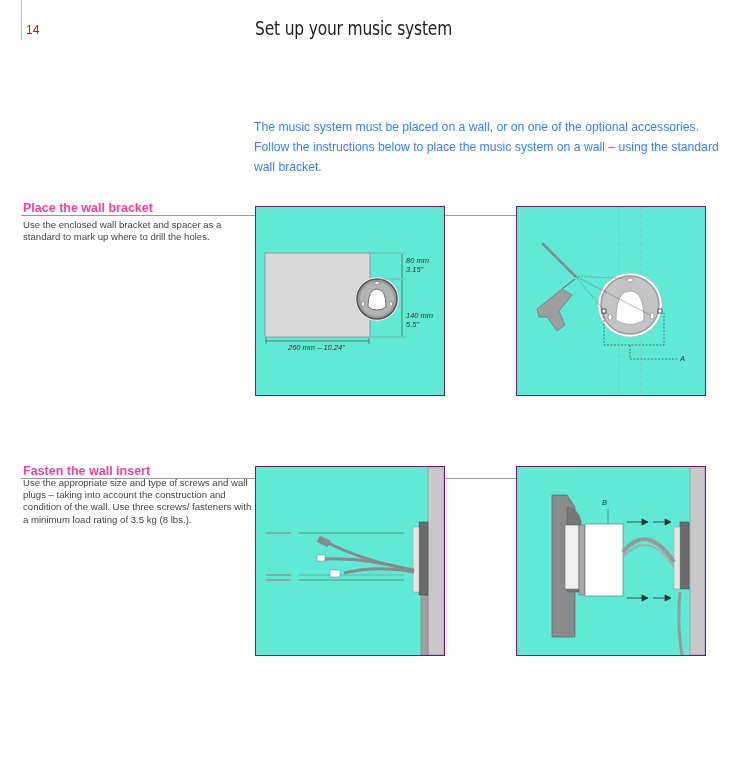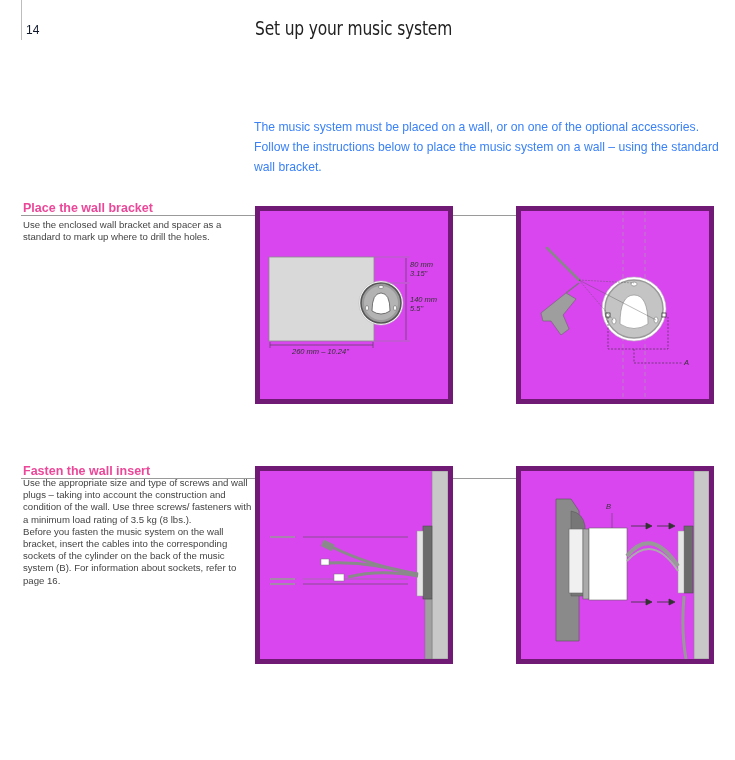--- a/index.html
+++ b/index.html
@@ -1,26 +1,26 @@
 <!DOCTYPE html>
 <html><head>
 <meta charset="utf-8">
 <style>
   html, body { margin:0; padding:0; background:#ffffff; }
   body { width:735px; height:760px; position:relative; overflow:hidden;
          font-family:"Liberation Sans", "DejaVu Sans", sans-serif; color:#333; }
   .margin-line { position:absolute; left:21px; top:0; width:1px; height:40px; background:#bdbdbd; }
-  .page-num { position:absolute; left:26px; top:23px; font-size:12px; color:#0f172a; }
+  .page-num { position:absolute; left:26px; top:23px; font-size:12px; color:#b91c1c; }
   .page-title { position:absolute; left:255px; top:16px; font-size:20px; color:#222;
                 font-family:"DejaVu Sans Condensed","DejaVu Sans", sans-serif; transform:scaleX(0.86); transform-origin:left top; letter-spacing:-0.2px; }
   .intro { position:absolute; left:254px; top:97px; width:470px; font-size:12.2px; line-height:20px; color:#3b82f6;margin-top:20px; }
   .section-head { position:absolute; left:23px; font-size:12.5px; font-weight:bold; color:#ec4899; }
   .section-rule { position:absolute; left:21px; height:1px; background:#9a9a9a; }
   .section-body { position:absolute; left:23px; width:230px; font-size:9.6px; line-height:12.2px; color:#444; }
-  .fig { position:absolute; border:5px solid #701a75; background:#d946ef; overflow:hidden; }
+  .fig { position:absolute; border:1px solid #701a75; background:#5eead4; overflow:hidden; }
   .fig svg { display:block; }
   .fig-label { position:absolute; font-size:7.5px; font-style:italic; color:#333; line-height:9px; }
 </style>
 </head>
 <body>
 
 <div class="margin-line"></div>
 <div class="page-num">14</div>
 <div class="page-title">Set up your music system</div>
 <div class="intro">The music system must be placed on a wall, or on one of the optional accessories. Follow the instructions below to place the music system on a wall – using the standard wall bracket.</div>
@@ -48,21 +48,21 @@
     <line x1="146" y1="73" x2="146" y2="129" stroke="#444" stroke-width="0.6"></line>
     <line x1="114" y1="130" x2="150" y2="130" stroke="#888" stroke-width="0.5"></line>
     <line x1="10" y1="134" x2="113" y2="134" stroke="#444" stroke-width="0.6"></line>
     <line x1="10" y1="131" x2="10" y2="137" stroke="#444" stroke-width="0.6"></line>
     <line x1="113" y1="131" x2="113" y2="137" stroke="#444" stroke-width="0.6"></line>
   </svg>
   <div class="fig-label" style="left:150px; top:49px;">
     <div>80 mm</div>
     <div>3.15"</div>
   </div>
-  <div class="fig-label" style="left:150px; top:84px;">
+  <div class="fig-label" style="left:150px; top:104px;">
     <div>140 mm</div>
     <div>5.5"</div>
   </div>
   <div class="fig-label" style="left:32px; top:136px;">260 mm – 10.24"</div>
 </div>
 
 <div class="fig" style="left:516px; top:206px; width:188px; height:188px;">
   <svg width="188" height="188" viewBox="0 0 188 188">
     <line x1="102" y1="0" x2="102" y2="188" stroke="#aaa" stroke-width="0.6" stroke-dasharray="4,3"></line>
     <line x1="124" y1="0" x2="124" y2="188" stroke="#aaa" stroke-width="0.6" stroke-dasharray="4,3"></line>
@@ -84,21 +84,20 @@
     <line x1="45" y1="82" x2="58" y2="72" stroke="#777" stroke-width="1.2"></line>
   </svg>
   <div class="fig-label" style="left:163px; top:147px;">A</div>
 </div>
 
 <div class="section-head" style="top:464px;">Fasten the wall insert</div>
 <div class="section-rule" style="top:478px; width:235px;"></div>
 <div class="section-rule" style="top:478px; left:444px; width:72px;"></div>
 <div class="section-body" style="top:477px;">
   <div>Use the appropriate size and type of screws and wall plugs – taking into account the construction and condition of the wall. Use three screws/ fasteners with a minimum load rating of 3.5 kg (8 lbs.).</div>
-  <div>Before you fasten the music system on the wall bracket, insert the cables into the corresponding sockets of the cylinder on the back of the music system (B). For information about sockets, refer to page 16.</div>
 </div>
 
 <div class="fig" style="left:255px; top:466px; width:188px; height:188px;">
   <svg width="188" height="188" viewBox="0 0 188 188">
     <rect x="172" y="0" width="16" height="188" fill="#c8c8c8" stroke="#888" stroke-width="0.6"></rect>
     <rect x="165" y="128" width="7" height="60" fill="#a0a0a0" stroke="#777" stroke-width="0.5"></rect>
     <rect x="163" y="55" width="9" height="73" fill="#6b6b6b" stroke="#444" stroke-width="0.5"></rect>
     <path d="M157 60 L163 60 L163 125 L157 125 Z" fill="#e6e6e6" stroke="#999" stroke-width="0.5"></path>
     <line x1="10" y1="66" x2="35" y2="66" stroke="#999" stroke-width="1.5"></line>
     <line x1="43" y1="66" x2="148" y2="66" stroke="#555" stroke-width="0.6"></line>

